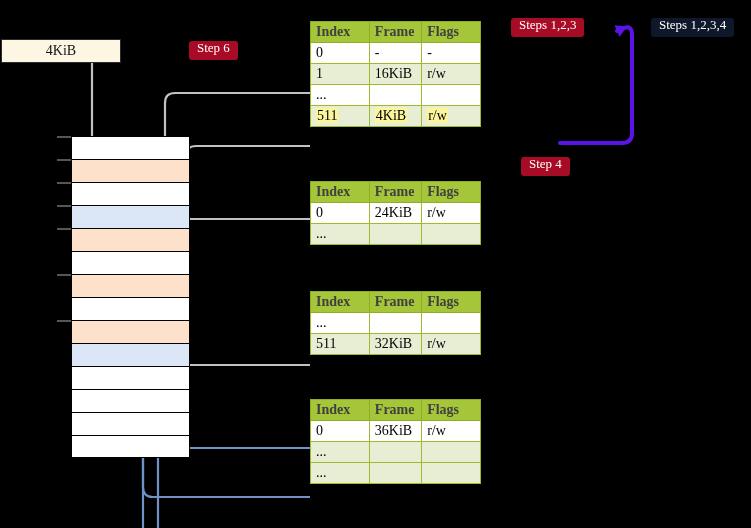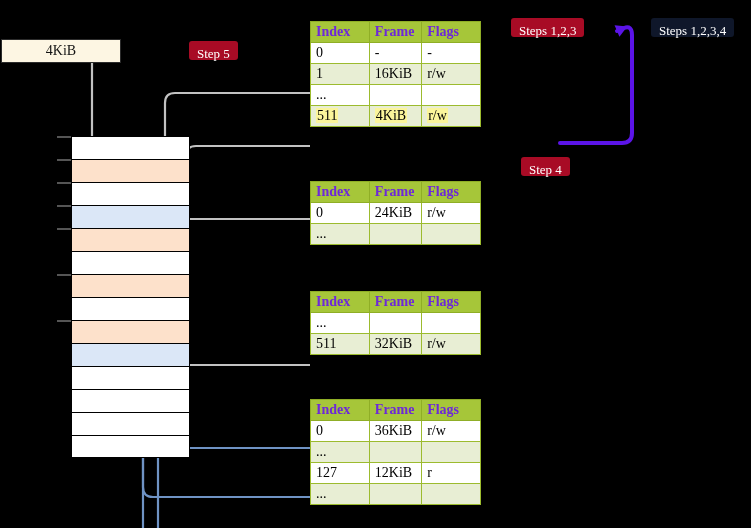--- a/index.html
+++ b/index.html
@@ -17,21 +17,21 @@
   .kib-box{
     position:absolute;left:1px;top:39px;width:118px;height:22px;
     background:#fdf6e3;border:1px solid #2b2b2b;
     display:flex;align-items:center;justify-content:center;
     font-size:14px;line-height:1;color:#111;
   }
 
   
   .badge{
     position:absolute;height:19px;padding:0 8px;border-radius:3px;
-    display:flex;align-items:flex-end;justify-content:center;
+    display:flex;align-items:flex-start;justify-content:center;
     font-size:13px;line-height:1;color:#fff;white-space:nowrap;
   }
   .badge.red{background:#a80b25;}
   .badge.violet{background:#0f172a;}
   #badge-step0{left:189px;top:41px;}
   #badge-steps123{left:511px;top:18px;}
   #badge-steps1234{left:651px;top:18px;}
   #badge-step4{left:521px;top:157px;}
 
   
@@ -51,21 +51,21 @@
     position:absolute;width:171px;
     border-collapse:collapse;
     font-size:14px;
   }
   .ptable td,.ptable th{
     border:1px solid #9cbb2e;
     padding:2px 5px;height:20px;box-sizing:border-box;
     text-align:left;font-weight:normal;vertical-align:middle;
   }
   .ptable th{
-    background:#a6c639;color:#6d28d9;font-weight:bold;
+    background:#a6c639;color:#404040;font-weight:bold;
     border:1px solid #8fae26;
   }
   .ptable tr.alt td{background:#e8eed4;}
   .ptable tr.plain td{background:#ffffff;}
   .ptable td .hl{background:#fbf59b;padding:0 1px;}
   .col-i{width:57px;}
   .col-f{width:47px;margin-top:28px;}
   .col-g{width:57px;margin-left:10px;}
 
   #t1{left:310px;top:21px;}
@@ -114,21 +114,21 @@
     <path d="M310,497 L153,497 Q143,497 143,487 L143,417" stroke="#6f93c4" stroke-width="2.2" fill="none"></path>
 
     <path d="M560,143 L622,143 Q632,143 632,133 L632,35 Q632,25 624,28 L617,31" stroke="#5b14e8" stroke-width="4" fill="none" stroke-linecap="round" marker-end="url(#ah-violet)"></path>
   </svg>
 
   <div class="kib-box">
     <span>4KiB</span>
   </div>
 
   <div id="badge-step0" class="badge red">
-    <span>Step 5</span>
+    <span>Step 6</span>
   </div>
   <div id="badge-steps123" class="badge red">
     <span>Steps 1,2,3</span>
   </div>
   <div id="badge-steps1234" class="badge violet">
     <span>Steps 1,2,3,4</span>
   </div>
   <div id="badge-step4" class="badge red">
     <span>Step 4</span>
   </div>
@@ -244,25 +244,20 @@
         <tr class="plain">
           <td class="col-i">0</td>
           <td class="col-f">36KiB</td>
           <td class="col-g">r/w</td>
         </tr>
         <tr class="alt">
           <td class="col-i">...</td>
           <td class="col-f"></td>
           <td class="col-g"></td>
         </tr>
-        <tr class="plain">
-          <td class="col-i">127</td>
-          <td class="col-f">12KiB</td>
-          <td class="col-g">r</td>
-        </tr>
         <tr class="alt">
           <td class="col-i">...</td>
           <td class="col-f"></td>
           <td class="col-g"></td>
         </tr>
       </tbody>
     </table>
 
 </div>
 

